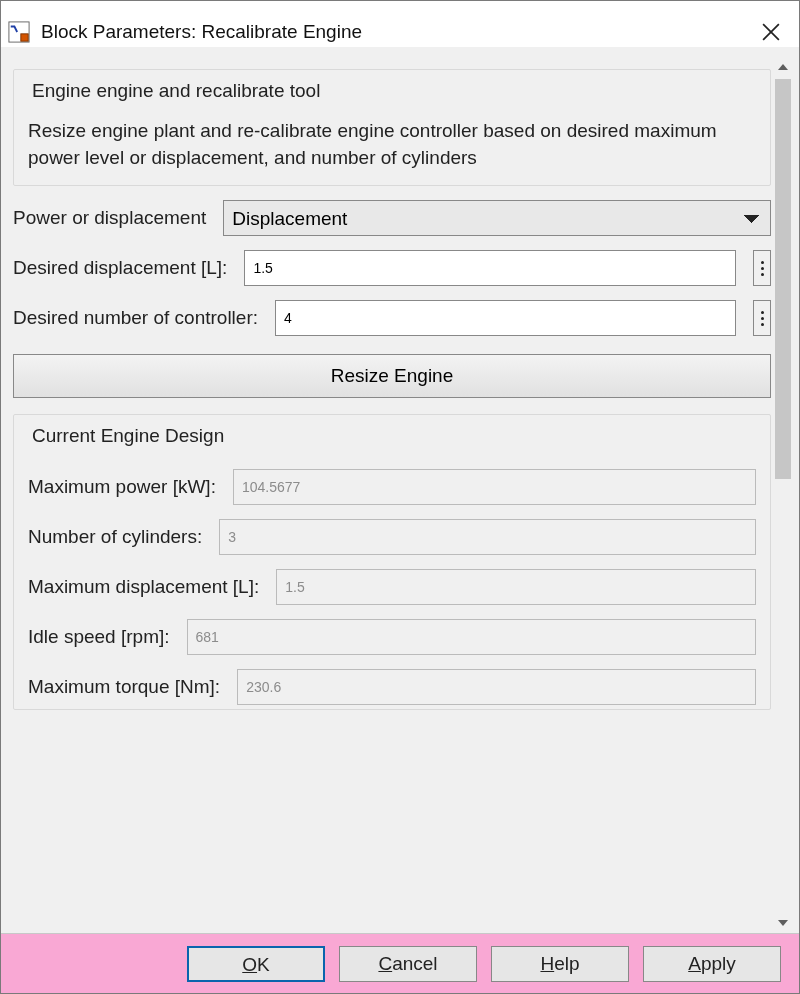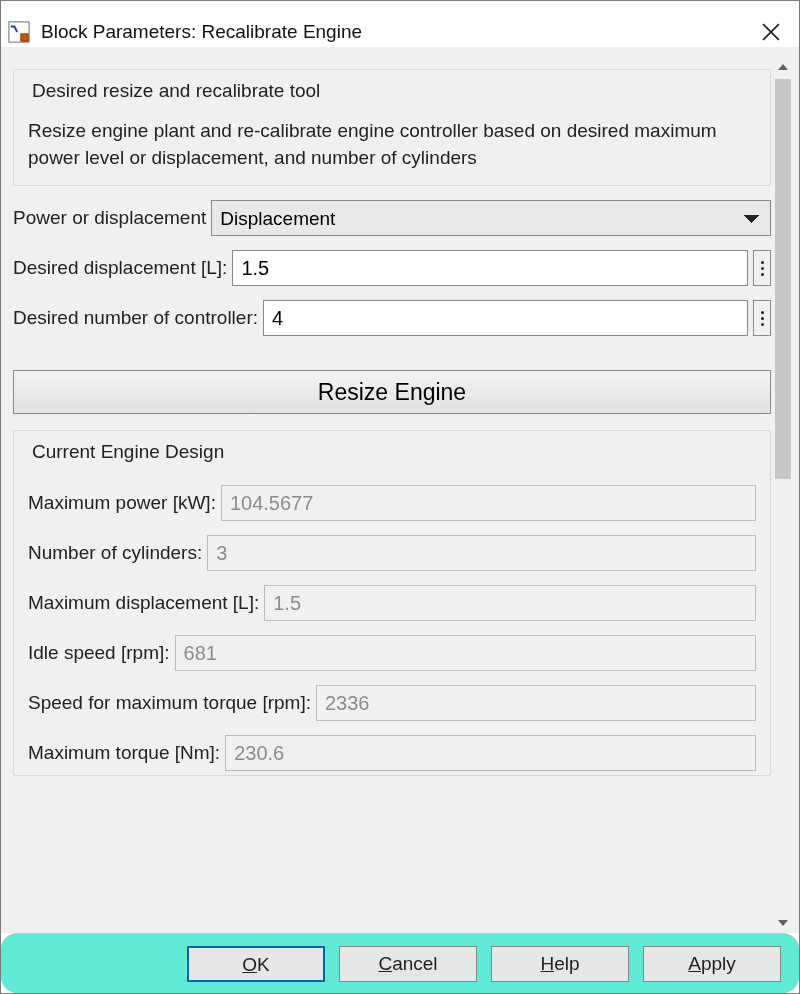--- a/index.html
+++ b/index.html
@@ -110,21 +110,21 @@
     font-size:19px;
     line-height:1.4;
     margin-top:8px;
   }
 
   
   .row {
     display:flex;
     align-items:center;
     margin:14px 0 14px 0;
-    gap:5px;
+    gap:17px;
   }
   .row .label {
     white-space:nowrap;
   }
   select.combo {
     flex:1;
     height:36px;
     font-size:19px;
     padding:2px 8px;
     border:1px solid #888;
@@ -135,21 +135,21 @@
                       linear-gradient(135deg, #222 50%, transparent 50%);
     background-position: calc(100% - 18px) 14px, calc(100% - 10px) 14px;
     background-size: 8px 8px, 8px 8px;
     background-repeat: no-repeat;
   }
   .textbox {
     flex:1;
     height:36px;
     border:1px solid #888;
     padding:4px 8px;
-    font-size:20px;
+    font-size:14px;
     background:#fff;
   }
   .textbox.readonly {
     background:#f0f0f0;
     color:#8c8c8c;
     border:1px solid #bbb;
   }
   .more-btn {
     width:18px;
     height:36px;
@@ -163,38 +163,37 @@
     cursor:pointer;
     padding:0;
   }
   .more-btn span { width:3px; height:3px; background:#222; border-radius:50%; }
 
   .big-button {
     width:100%;
     height:44px;
     border:1px solid #888;
     background:linear-gradient(#f3f3f3,#e1e1e1);
-    font-size:23px;
-    cursor:pointer;
-    margin:20px 0 16px 0;
+    font-size:19px;
+    cursor:pointer;
+    margin:4px 0 16px 0;
   }
 
   
   .buttonbar {
     position:absolute;
     bottom:0; left:0; right:0;
     height:60px;
     border-top:1px solid #c8c8c8;
-    background:#5eead4;
+    background:#f9a8d4;
     display:flex;
     justify-content:flex-end;
     align-items:center;
     gap:14px;
     padding:0 18px;
-    border-radius:16px;
   }
   .btn {
     width:138px;
     height:36px;
     border:1px solid #888;
     background:#e6e6e6;
     font-size:19px;
     cursor:pointer;
     text-align:center;
     line-height:34px;
@@ -223,21 +222,21 @@
       </svg>
   </div>
 </div>
 
 <div class="content-wrap">
   <div class="scrollarea">
     <div class="scrollbody">
 
       
       <div class="groupbox" style="margin-top:12px;">
-        <div class="legend">Desired resize and recalibrate tool</div>
+        <div class="legend">Engine engine and recalibrate tool</div>
         <div class="desc">Resize engine plant and re-calibrate engine controller based on desired maximum power level or displacement, and number of cylinders</div>
       </div>
 
       
       <div class="row">
         <span class="label">Power or displacement</span>
         <select class="combo">
           <option>Displacement</option>
         </select>
       </div>
@@ -283,24 +282,20 @@
         <div class="row">
           <span class="label">Maximum displacement [L]:</span>
           <input class="textbox readonly" readonly="" value="1.5" style="">
         </div>
 
         <div class="row">
           <span class="label">Idle speed [rpm]:</span>
           <input class="textbox readonly" readonly="" value="681" style="">
         </div>
 
-        <div class="row">
-          <span class="label">Speed for maximum torque [rpm]:</span>
-          <input class="textbox readonly" readonly="" value="2336" style="">
-        </div>
 
         <div class="row" style="margin-bottom:0;justify-content:flex-end;">
           <span class="label">Maximum torque [Nm]:</span>
           <input class="textbox readonly" readonly="" value="230.6" style="">
         </div>
       </div>
 
     </div>
 
     <div class="fake-scrollbar">

